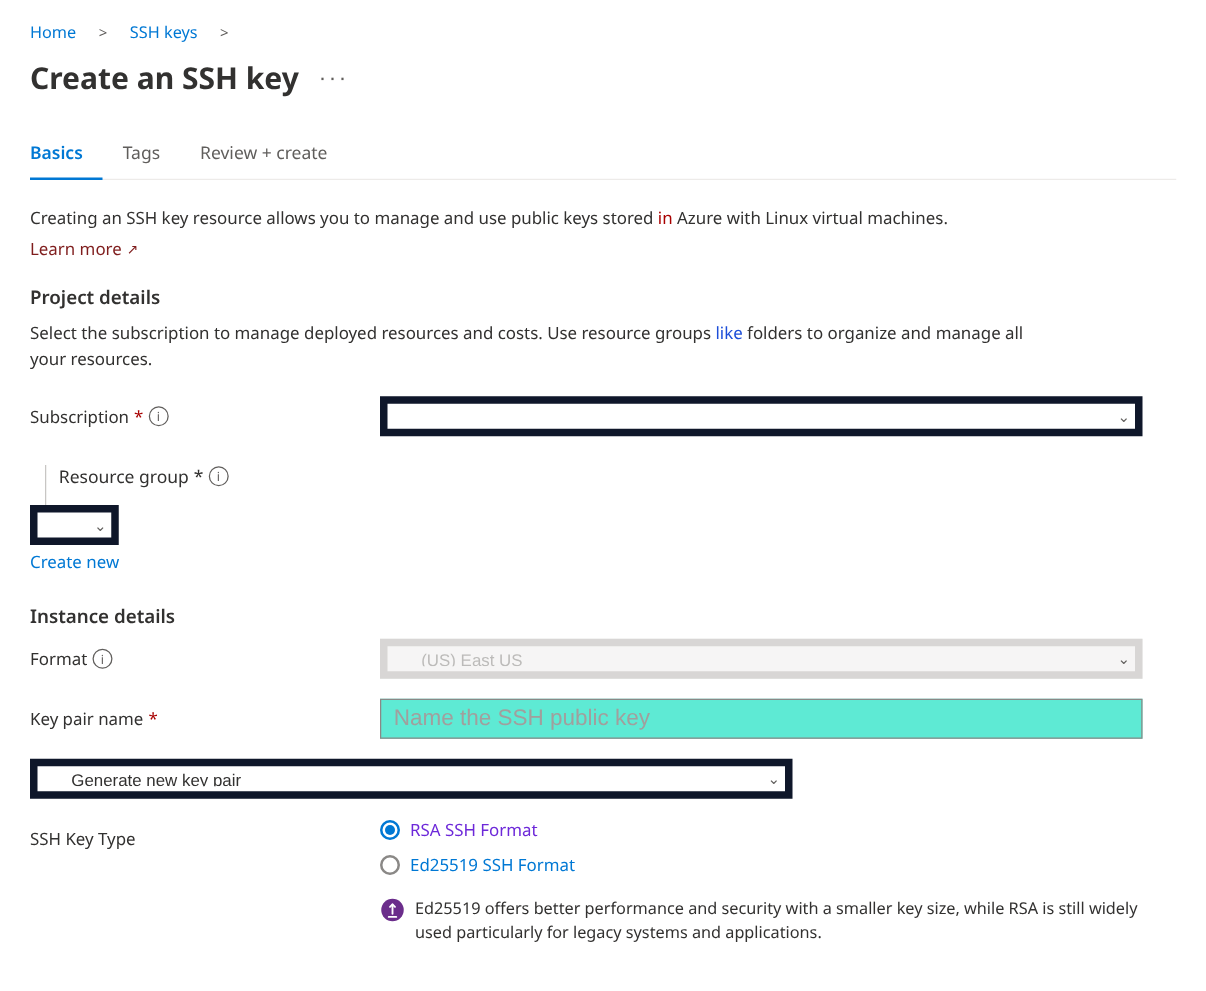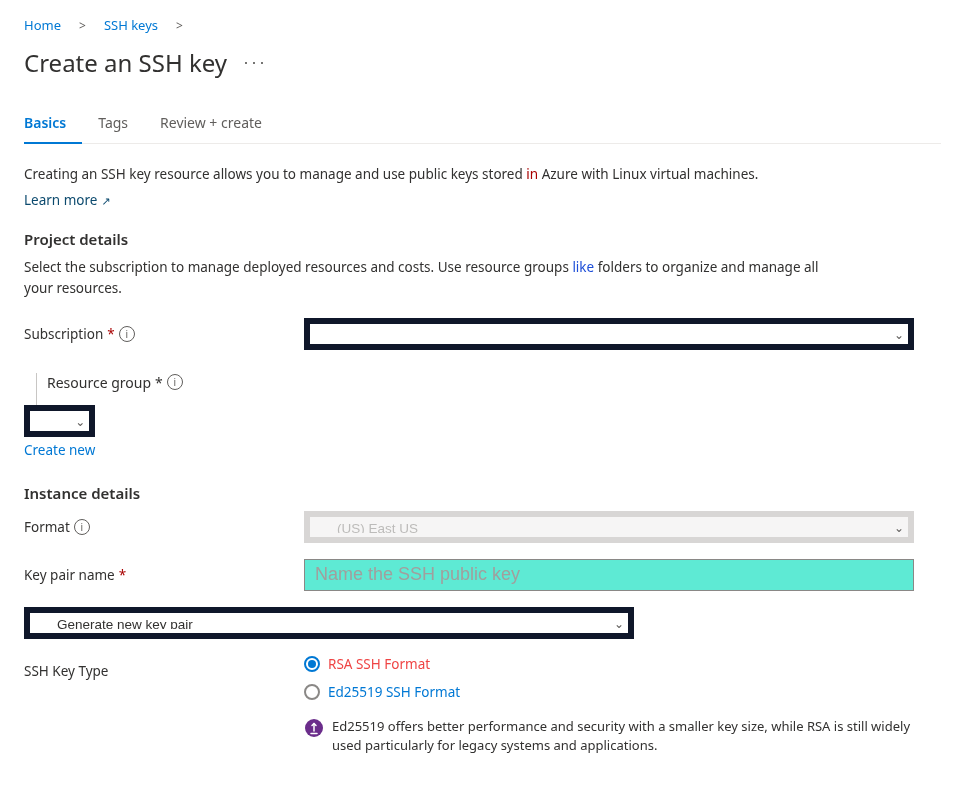--- a/index.html
+++ b/index.html
@@ -28,21 +28,21 @@
       cursor: pointer;
     }
     .page-title-row {
       display: flex;
       align-items: center;
       gap: 10px;
       margin-bottom: 24px;
     }
     .page-title {
       font-size: 24px;
-      font-weight: 400;
+      font-weight: 700;
       color: #323130;
     }
     .ellipsis-btn {
       color: #605e5c;
       cursor: pointer;
       font-size: 18px;
       letter-spacing: 2px;
       background: none;
       border: none;
       padding: 2px 6px;
@@ -72,21 +72,21 @@
       padding-left: 0;
     }
     .description {
       font-size: 13.5px;
       color: #323130;
       margin-bottom: 6px;
       line-height: 1.5;
       max-width: 820px;
     }
     .learn-more {
-      color: #0c4a6e;
+      color: #7f1d1d;
       text-decoration: none;
       font-size: 13.5px;
       display: inline-flex;
       align-items: center;
       gap: 4px;
       margin-bottom: 20px;
       cursor: pointer;
     }
     .section-title {
       font-size: 15px;
@@ -386,21 +386,21 @@
       <span>SSH Key Type</span>
     </div>
     <div class="form-control">
       <div class="radio-group">
 
         <label class="radio-option">
           <div class="radio-circle selected">
             <div class="radio-dot"></div>
           </div>
 
-          <span style="color:#ef4444;">RSA SSH Format</span>
+          <span style="color:#6d28d9;">RSA SSH Format</span>
         </label>
 
         <label class="radio-option">
           <div class="radio-circle"></div>
 
           <span style="color:#0078d4;">Ed25519 SSH Format</span>
         </label>
 
         <div class="info-note">
           <svg class="info-note-icon" viewBox="0 0 20 20" fill="none" xmlns="http://www.w3.org/2000/svg">

